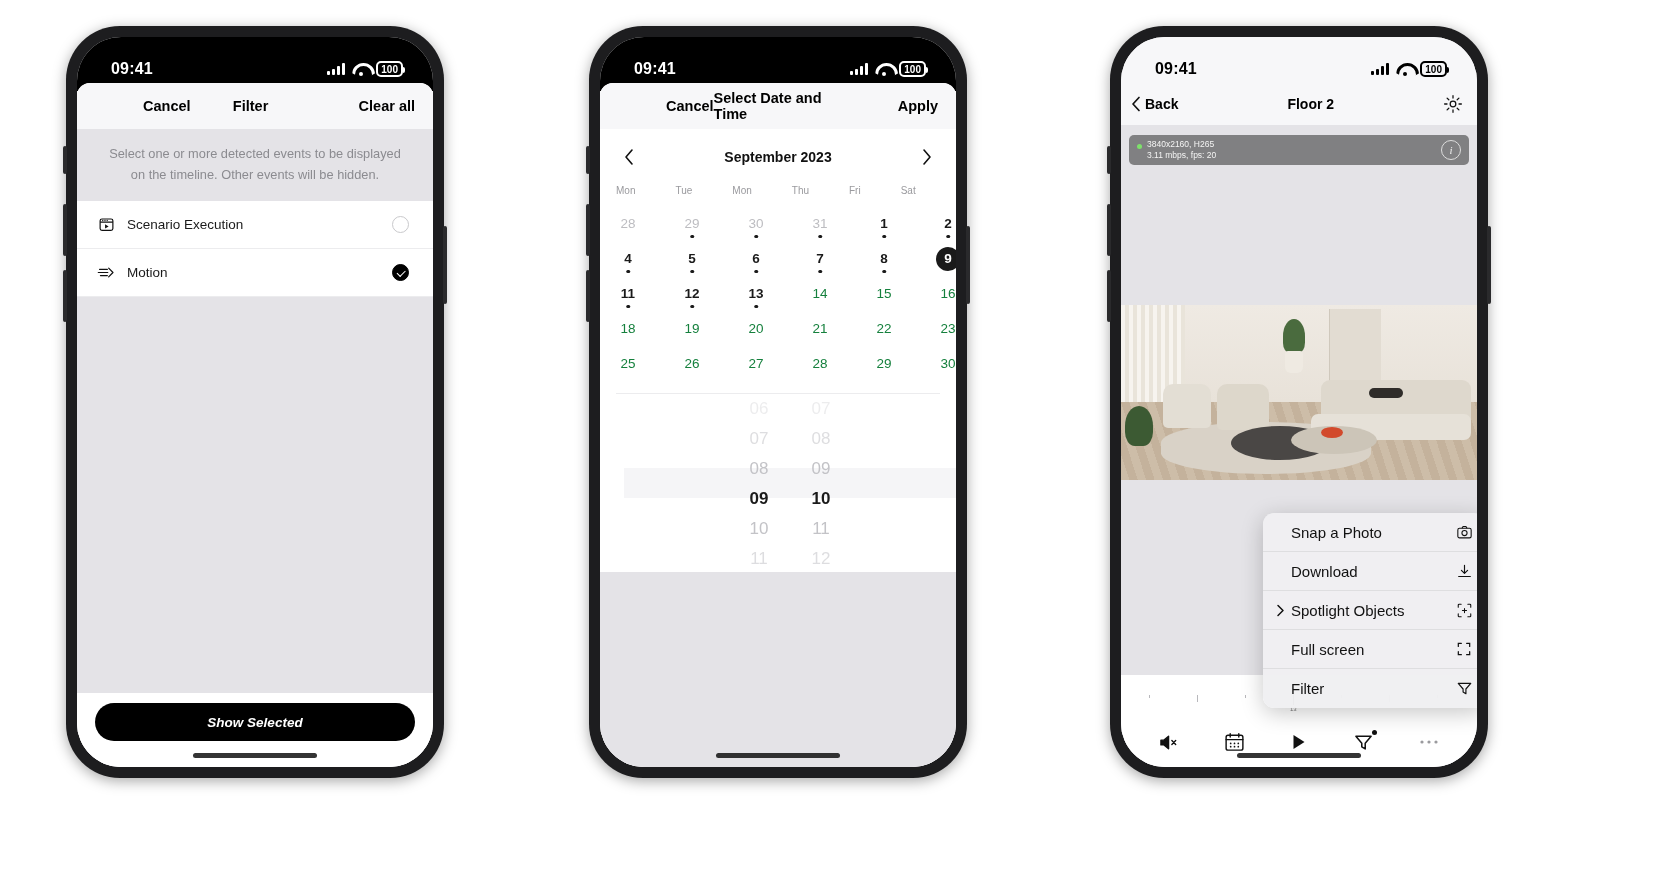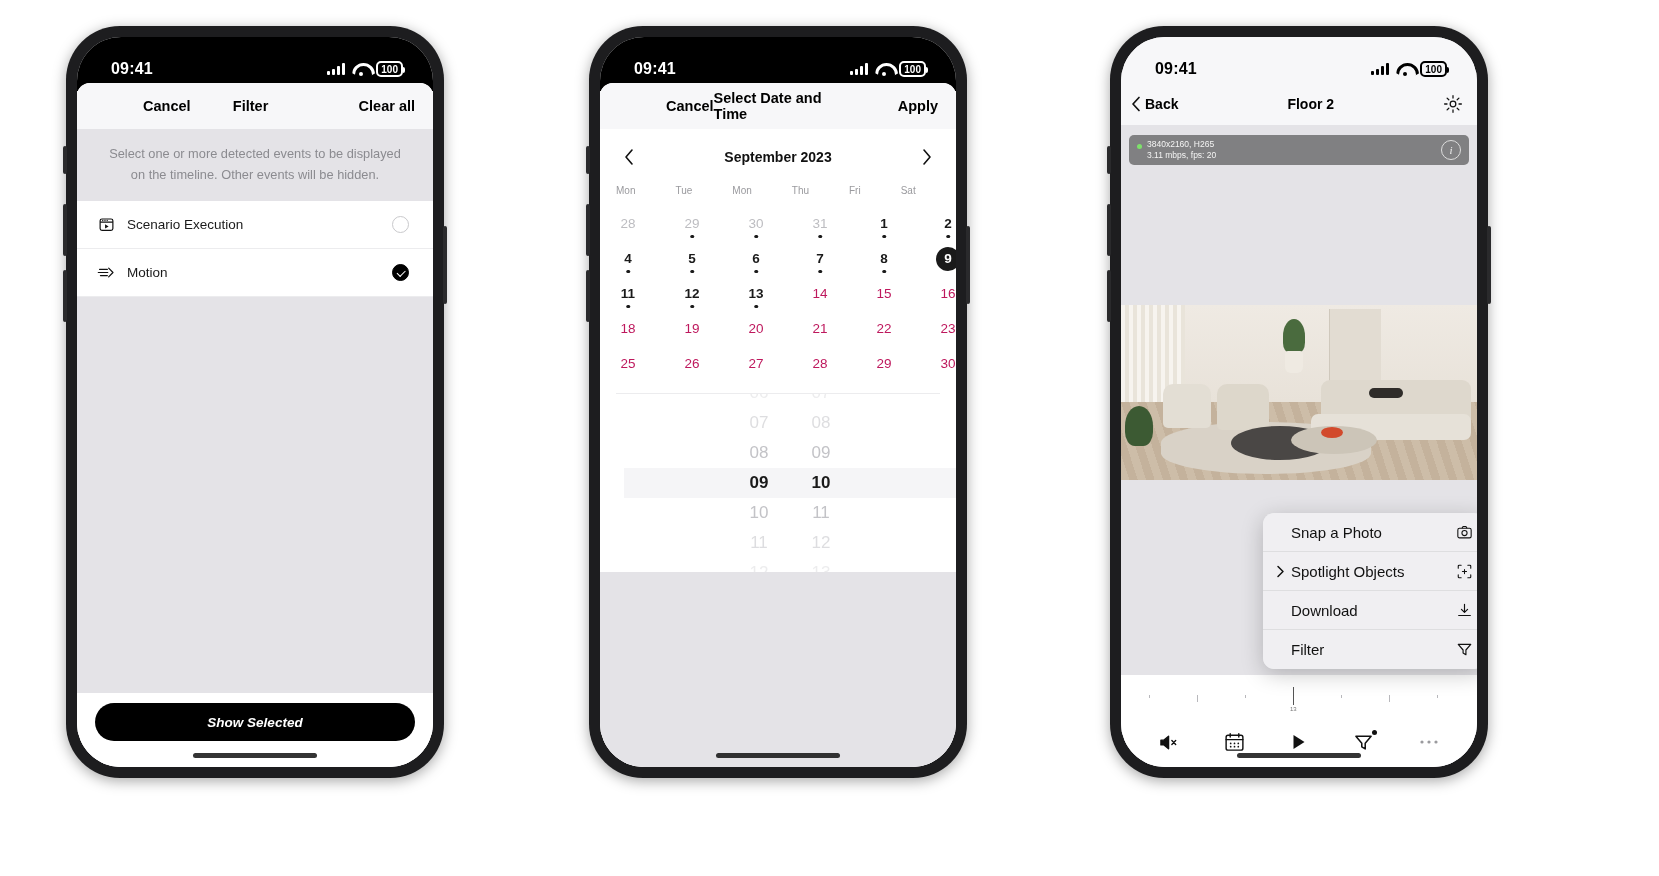--- a/index.html
+++ b/index.html
@@ -139,32 +139,32 @@
   .day-cell {
     position:relative; height: 35px;
     display:flex; align-items:center; justify-content:center;
     font-size:13.5px;
   }
   .day-cell .dnum {
     width:24px; height:24px; border-radius:50%;
     display:flex; align-items:center; justify-content:center;
   }
   .day-cell.muted .dnum { color:#bdbdc1; }
-  .day-cell.normal .dnum { color:#be185d; }
+  .day-cell.normal .dnum { color:#15803d; }
   .day-cell.has-dot .dnum { color:#1a1a1a; font-weight:bold; }
   .day-cell.sel .dnum { background:#1a1a1a; color:#fff; font-weight:bold; }
   .dot {
     position:absolute; bottom:3px; left:50%; transform:translateX(-50%);
     width:3.5px; height:3.5px; border-radius:50%; background:#1a1a1a;
   }
   .cal-divider { height:1px; background:#ececee; margin: 12px 0 0; }
 
   .timewrap {
     position:relative; background:#fff; height: 178px; overflow:hidden;
-    display:flex; align-items:center; justify-content:center;margin-left:24px;
+    display:flex; align-items:flex-start; justify-content:center;margin-left:24px;
   }
   .time-highlight {
     position:absolute; left:0; right:0; top:50%; transform:translateY(-50%);
     height:30px; background:#f5f5f7;
   }
   .tcols { position:relative; display:flex; gap: 18px; }
   .tcol { display:flex; flex-direction:column; align-items:center; }
   .tval { height:30px; line-height:30px; font-size:17px; color:#c3c3c7; width: 44px; text-align:center; }
   .tval.sel { color:#1a1a1a; font-weight:bold; }
   .tval.f1 { opacity:.55; } .tval.f2 { opacity:.3; }
@@ -683,39 +683,48 @@
               <span class="ctxlabel">Snap a Photo</span>
               <span class="trail">
                 <svg width="15" height="14" viewBox="0 0 18 16" fill="none" stroke="#111" stroke-width="1.3">
                   <rect x="1" y="3.5" width="16" height="11.5" rx="2"></rect>
                   <circle cx="9" cy="9.2" r="3.1"></circle>
                   <path d="M6 3.5l1.3-2.2h3.4L12 3.5"></path>
                 </svg>
               </span>
             </div>
             <div class="ctxitem">
+              <span class="lead"></span>
+              <span class="ctxlabel">Download</span>
+              <span class="trail">
+                <svg width="15" height="15" viewBox="0 0 18 18" fill="none" stroke="#111" stroke-width="1.4" stroke-linecap="round" stroke-linejoin="round">
+                  <path d="M9 1.5v9.5M5.3 7.6L9 11.3l3.7-3.7M2 15h14"></path>
+                </svg>
+              </span>
+            </div>
+            <div class="ctxitem">
               <span class="lead">
                 <svg width="9" height="13" viewBox="0 0 9 13" fill="none" stroke="#111" stroke-width="1.5" stroke-linecap="round" stroke-linejoin="round">
                   <path d="M2 1.5l5 5-5 5"></path>
                 </svg>
               </span>
               <span class="ctxlabel">Spotlight Objects</span>
               <span class="trail">
                 <svg width="15" height="15" viewBox="0 0 18 18" fill="none" stroke="#111" stroke-width="1.3" stroke-linecap="round">
                   <path d="M1.5 5V2.5a1 1 0 011-1H5M13 1.5h2.5a1 1 0 011 1V5M16.5 13v2.5a1 1 0 01-1 1H13M5 16.5H2.5a1 1 0 01-1-1V13"></path>
                   <path d="M6.5 9h5M9 6.5v5"></path>
                 </svg>
               </span>
             </div>
             <div class="ctxitem">
               <span class="lead"></span>
-              <span class="ctxlabel">Download</span>
+              <span class="ctxlabel">Full screen</span>
               <span class="trail">
-                <svg width="15" height="15" viewBox="0 0 18 18" fill="none" stroke="#111" stroke-width="1.4" stroke-linecap="round" stroke-linejoin="round">
-                  <path d="M9 1.5v9.5M5.3 7.6L9 11.3l3.7-3.7M2 15h14"></path>
+                <svg width="14" height="14" viewBox="0 0 16 16" fill="none" stroke="#111" stroke-width="1.4" stroke-linecap="round">
+                  <path d="M1.5 5V1.5H5M11 1.5h3.5V5M14.5 11v3.5H11M5 14.5H1.5V11"></path>
                 </svg>
               </span>
             </div>
             <div class="ctxitem">
               <span class="lead"></span>
               <span class="ctxlabel">Filter</span>
               <span class="trail">
                 <svg width="15" height="15" viewBox="0 0 18 18" fill="none" stroke="#111" stroke-width="1.4" stroke-linecap="round" stroke-linejoin="round">
                   <path d="M1.5 2.8h15l-5.8 6.8v5.7l-3.4-2v-3.7z"></path>
                 </svg>

